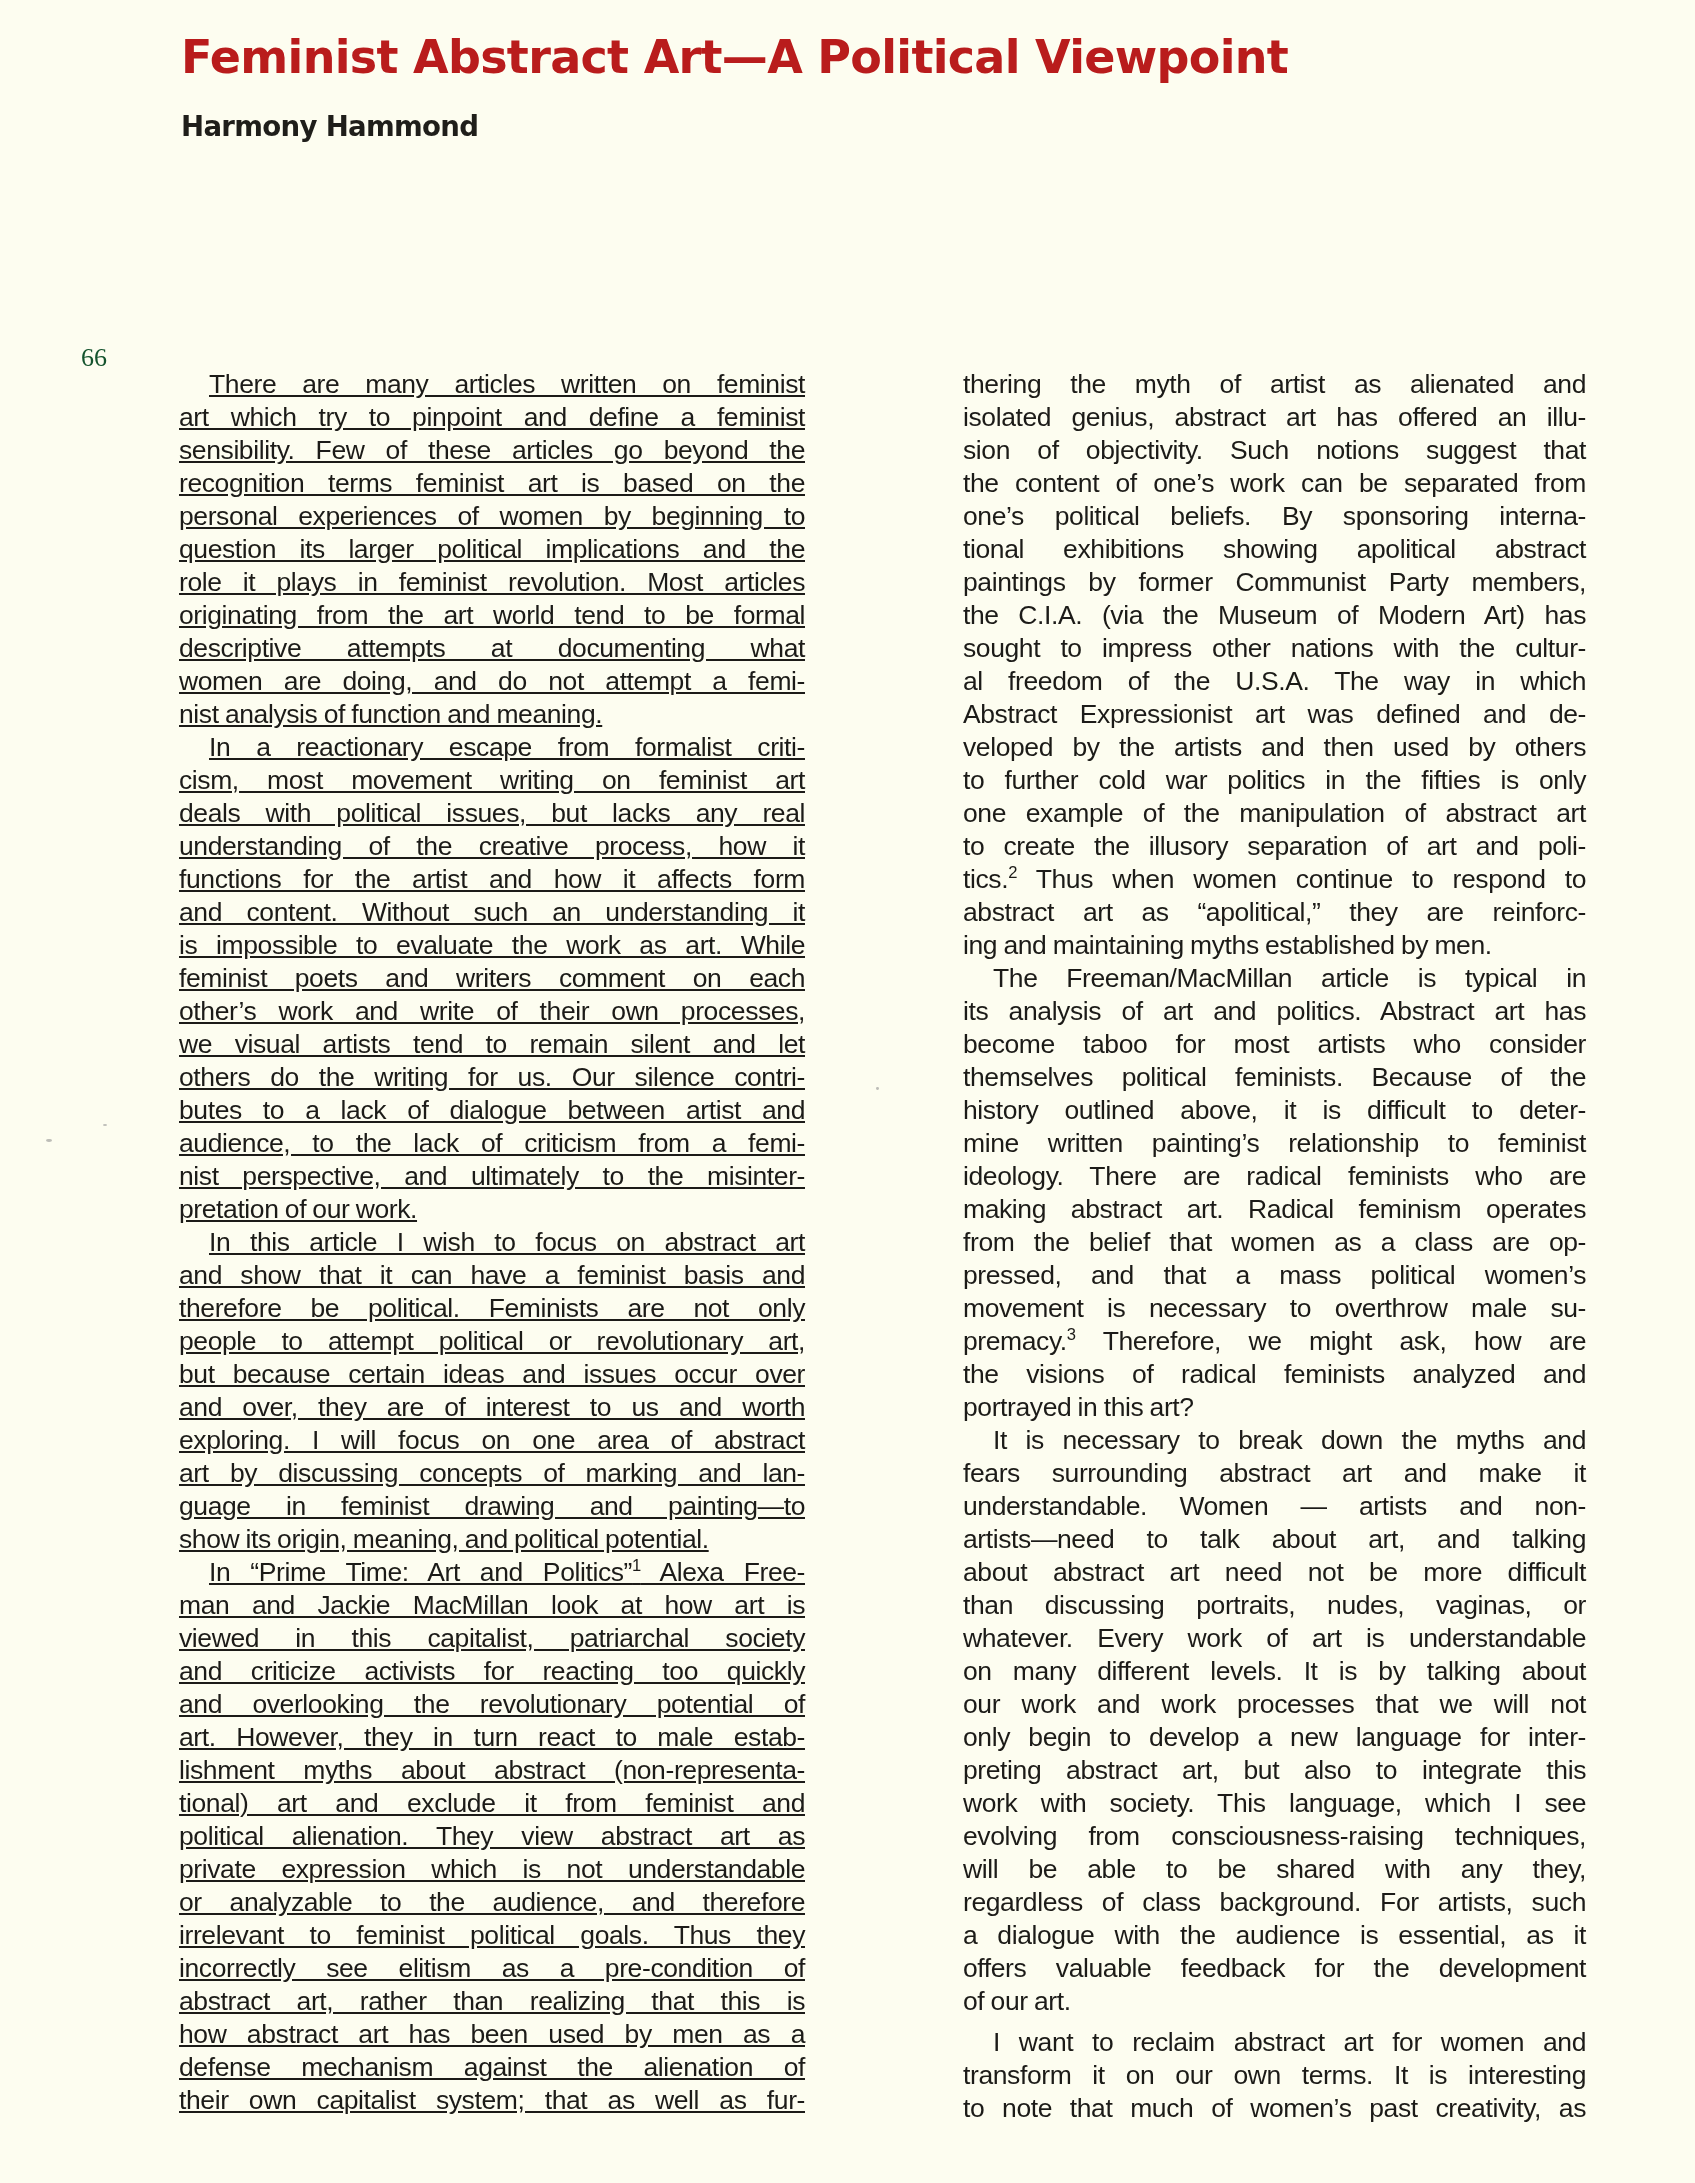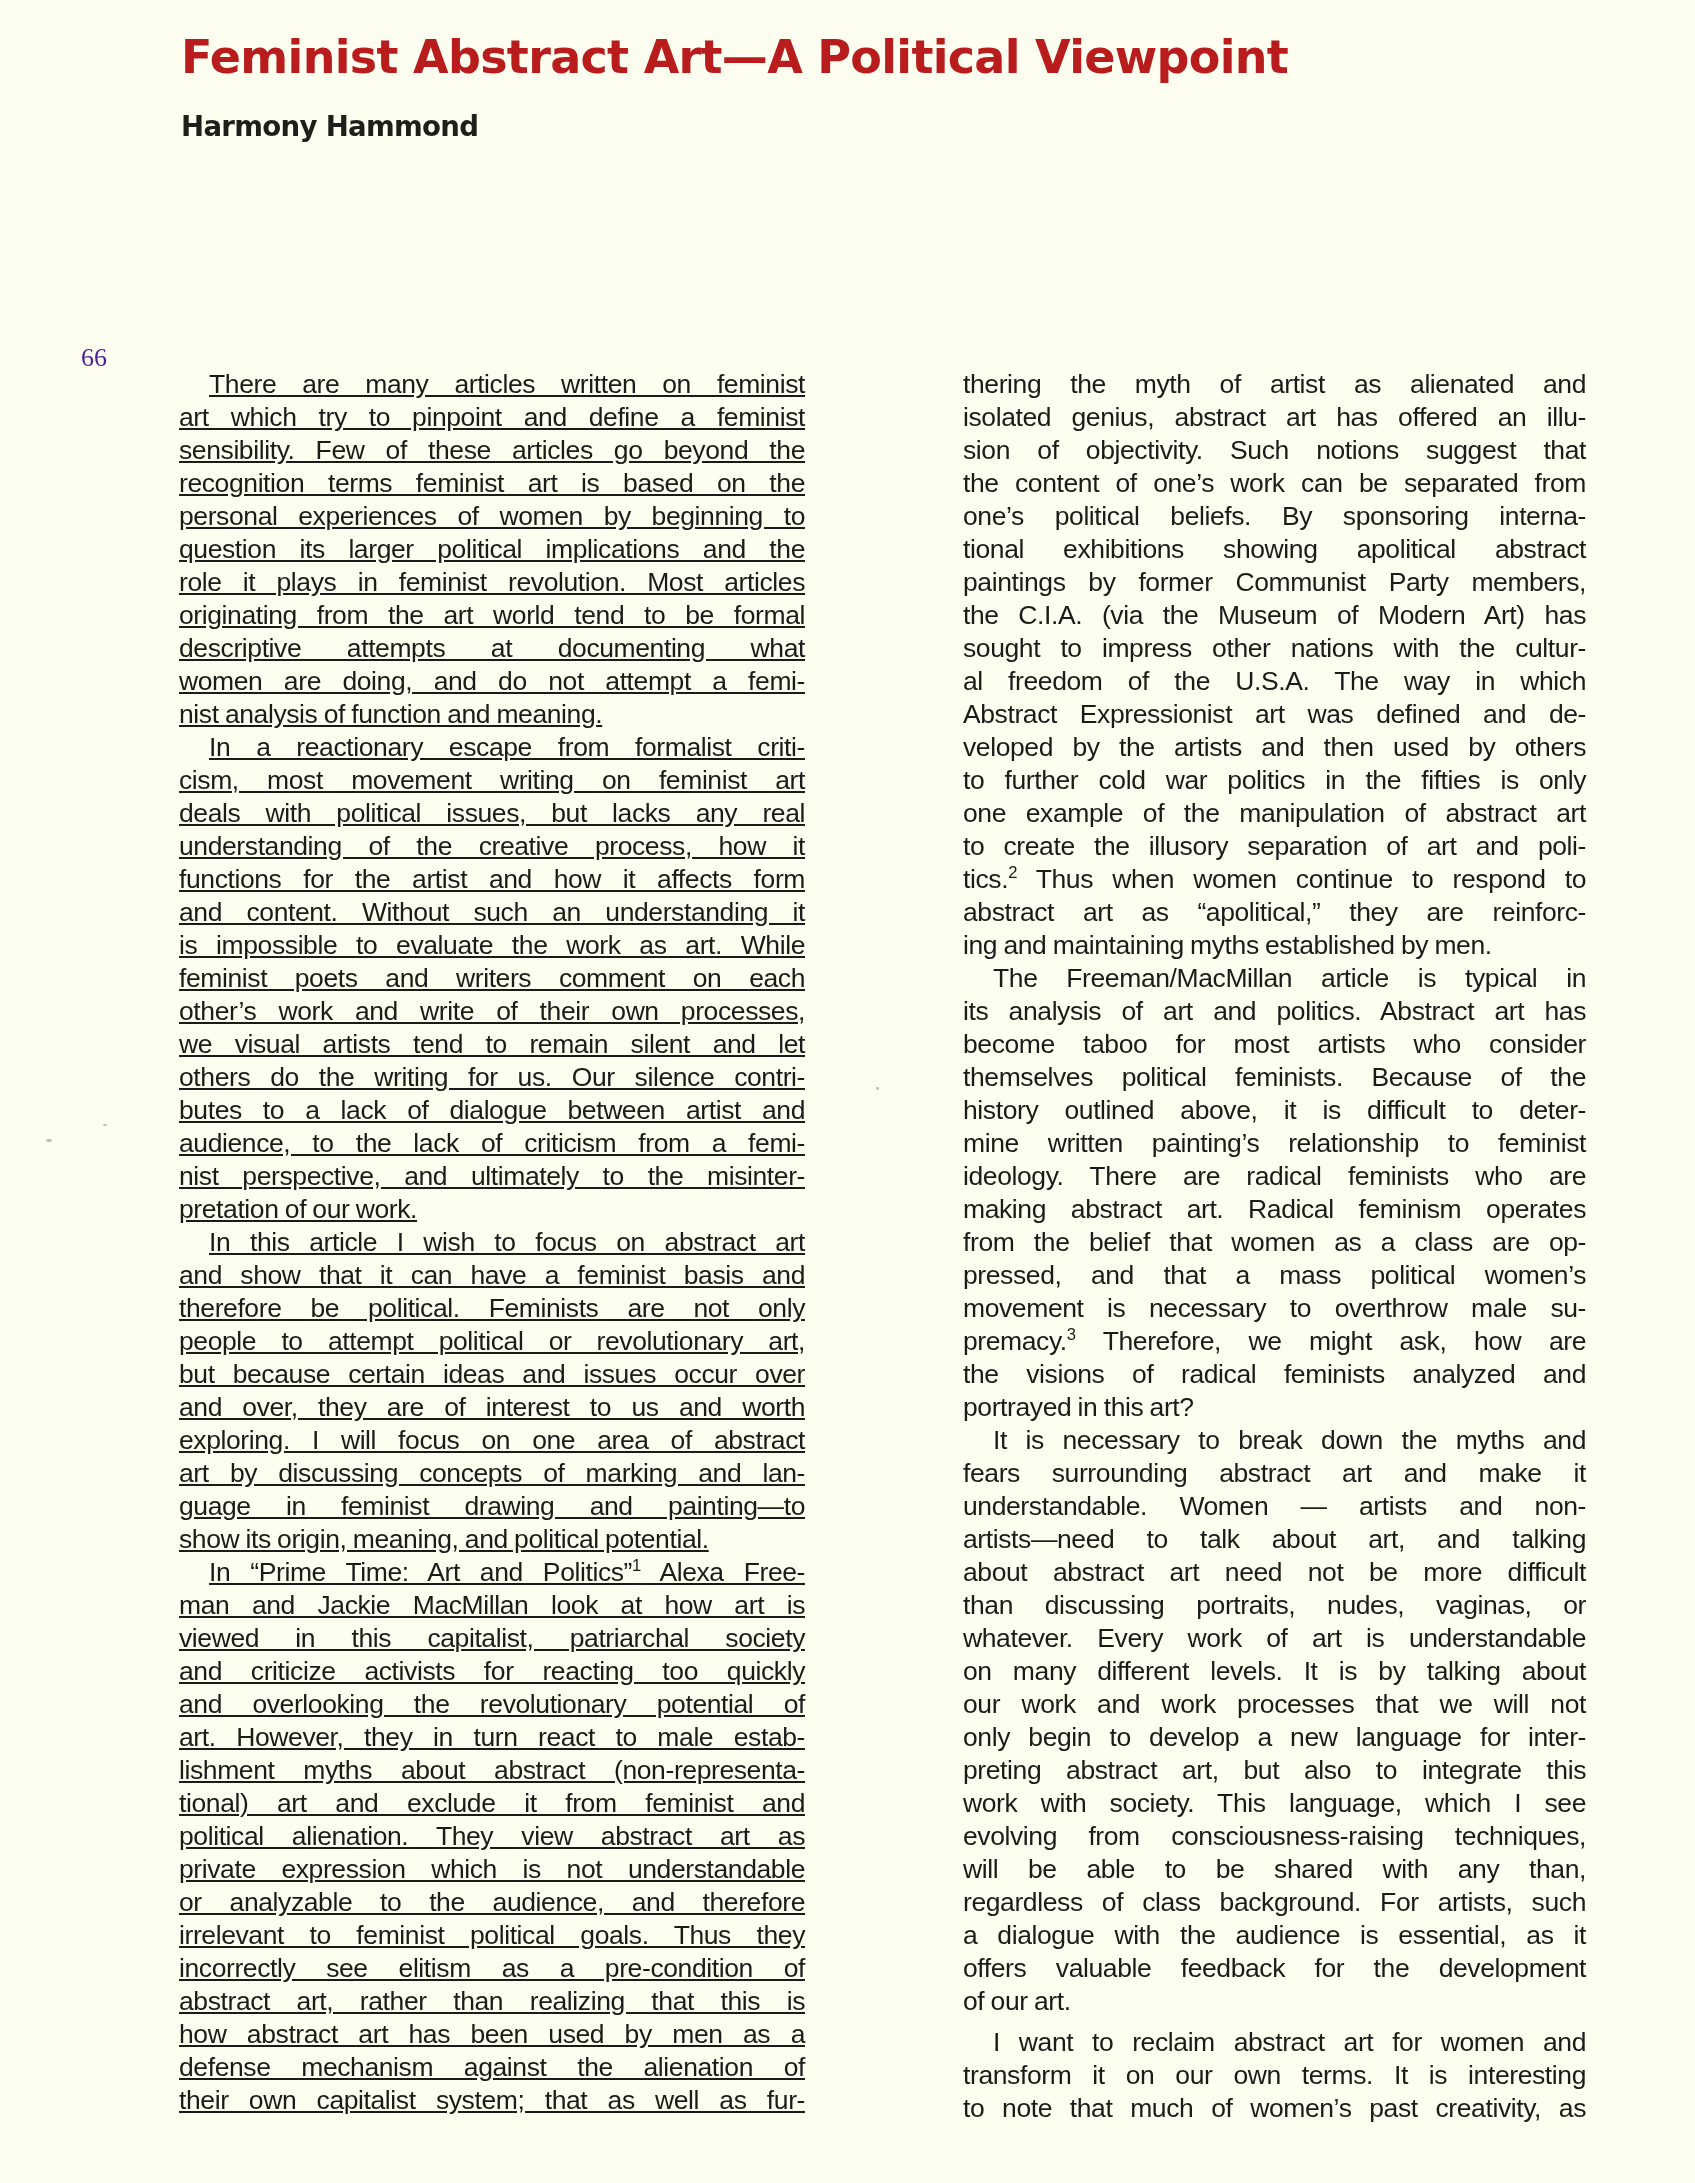--- a/index.html
+++ b/index.html
@@ -18,21 +18,21 @@
   }
   .author {
     position: absolute; left: 181px; top: 110px;
     font-family: "DejaVu Sans", sans-serif;
     font-weight: bold; font-size: 27.6px; letter-spacing: -0.7px;
     color: #1f1e1a; margin: 0;
   }
   .page-number {
     position: absolute; left: 81px; top: 343px;
     font-family: "Liberation Serif", serif; font-size: 26px;
-    color: #4c1d95;
+    color: #14532d;
   }
   .column {
     position: absolute; top: 368px; width: 626px;
     font-family: "Liberation Sans", sans-serif;
     font-size: 26.5px; line-height: 33px;
   }
   .col-left { left: 179px; text-decoration: underline; }
   .col-right { left: 963px; width: 623px; }
   .line {
     display: block; height: 33px; white-space: nowrap;
@@ -146,21 +146,21 @@
     <span class="line"><span>artists—need to talk about art, and talking</span></span>
     <span class="line"><span>about abstract art need not be more difficult</span></span>
     <span class="line"><span>than discussing portraits, nudes, vaginas, or</span></span>
     <span class="line"><span>whatever. Every work of art is understandable</span></span>
     <span class="line"><span>on many different levels. It is by talking about</span></span>
     <span class="line"><span>our work and work processes that we will not</span></span>
     <span class="line"><span>only begin to develop a new language for inter-</span></span>
     <span class="line"><span>preting abstract art, but also to integrate this</span></span>
     <span class="line"><span>work with society. This language, which I see</span></span>
     <span class="line"><span>evolving from consciousness-raising techniques,</span></span>
-    <span class="line"><span>will be able to be shared with any than,</span></span>
+    <span class="line"><span>will be able to be shared with any they,</span></span>
     <span class="line"><span>regardless of class background. For artists, such</span></span>
     <span class="line"><span>a dialogue with the audience is essential, as it</span></span>
     <span class="line"><span>offers valuable feedback for the development</span></span>
     <span class="line last"><span>of our art.</span></span>
     <div class="gap"></div>
     <span class="line indent"><span>I want to reclaim abstract art for women and</span></span>
     <span class="line"><span>transform it on our own terms. It is interesting</span></span>
     <span class="line"><span>to note that much of women’s past creativity, as</span></span>
   </div>
 

